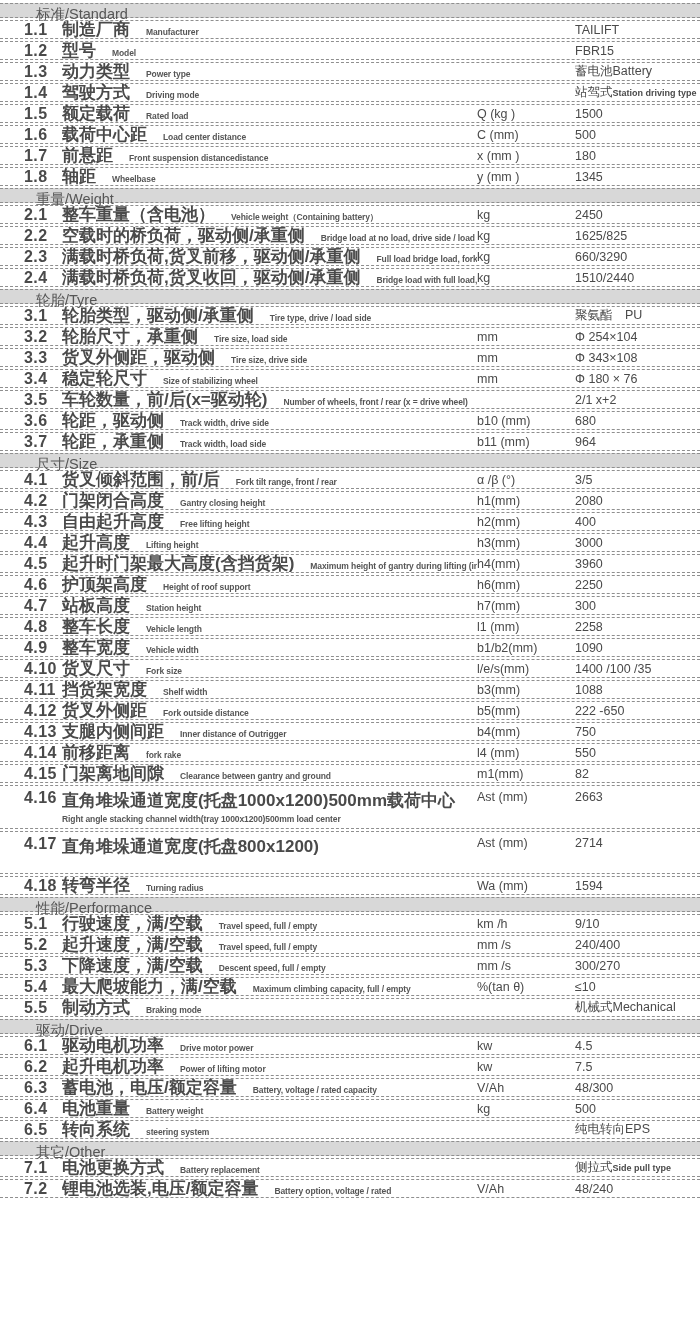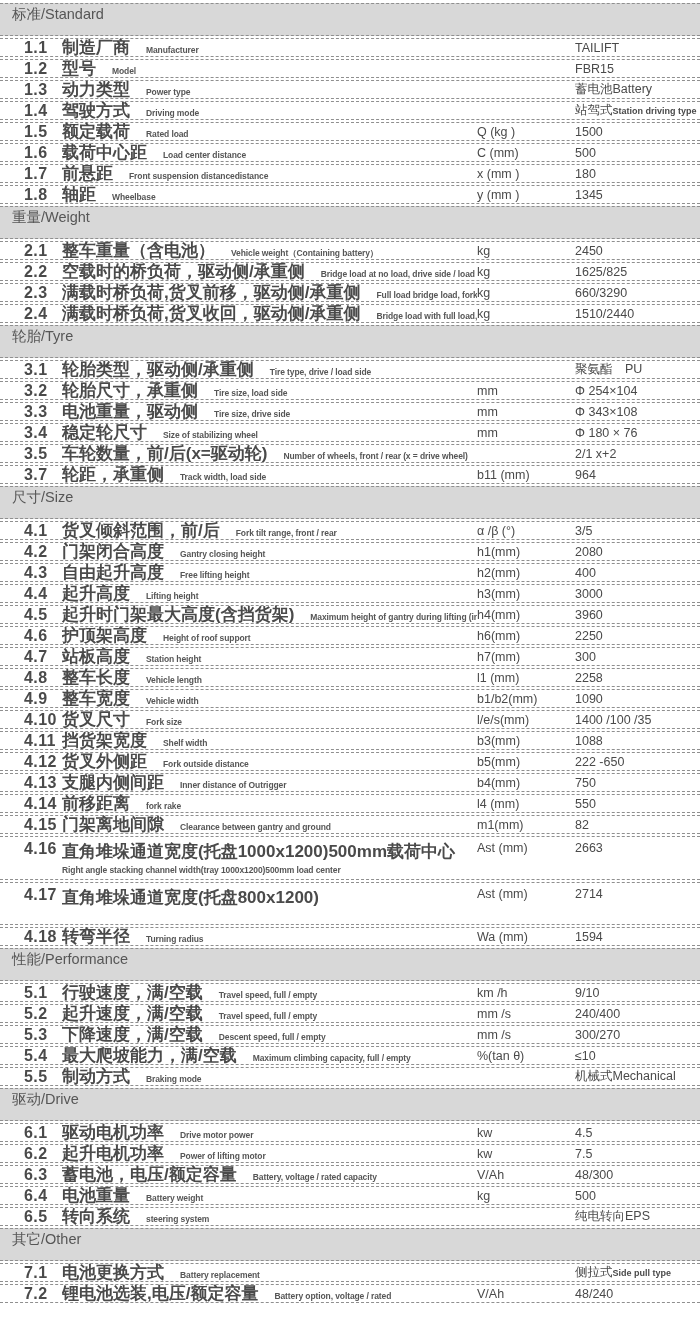--- a/index.html
+++ b/index.html
@@ -14,27 +14,27 @@
   body {
     width: 700px;
     font-family: "Liberation Sans", "DejaVu Sans", sans-serif;
     color: var(--text);
   }
   #spec-table {
     width: 700px;
     padding-top: 3px;
   }
   .section-header {
-    height: 33px;
+    height: 15px;
     line-height: 20px;
     background: var(--header-bg);
     border-top: 1px dashed var(--line);
     border-bottom: 1px dashed var(--line);
     margin-bottom: 2px;
-    padding-left: 12px;
+    padding-left: 36px;
     font-size: 14.5px;
     font-weight: 500;
     color: #565656;
   }
   .row {
     display: flex;
     align-items: center;
     border-top: 1px dashed var(--line);
     border-bottom: 1px dashed var(--line);
     margin-bottom: 2px;
@@ -176,35 +176,41 @@
       <div class="value"><span class="v-main">聚氨酯　PU</span></div>
     </div>
     <div class="row">
       <div class="num">3.2</div>
       <div class="label"><span class="cn">轮胎尺寸，承重侧</span><span class="en">Tire size, load side</span></div>
       <div class="unit">mm</div>
       <div class="value"><span class="v-main">Φ 254×104</span></div>
     </div>
     <div class="row">
       <div class="num">3.3</div>
-      <div class="label"><span class="cn">电池重量，驱动侧</span><span class="en">Tire size, drive side</span></div>
+      <div class="label"><span class="cn">货叉外侧距，驱动侧</span><span class="en">Tire size, drive side</span></div>
       <div class="unit">mm</div>
       <div class="value"><span class="v-main">Φ 343×108</span></div>
     </div>
     <div class="row">
       <div class="num">3.4</div>
       <div class="label"><span class="cn">稳定轮尺寸</span><span class="en">Size of stabilizing wheel</span></div>
       <div class="unit">mm</div>
       <div class="value"><span class="v-main">Φ 180 × 76</span></div>
     </div>
     <div class="row">
       <div class="num">3.5</div>
       <div class="label"><span class="cn">车轮数量，前/后(x=驱动轮)</span><span class="en">Number of wheels, front / rear (x = drive wheel)</span></div>
       <div class="unit"></div>
       <div class="value"><span class="v-main">2/1 x+2</span></div>
+    </div>
+    <div class="row">
+      <div class="num">3.6</div>
+      <div class="label"><span class="cn">轮距，驱动侧</span><span class="en">Track width, drive side</span></div>
+      <div class="unit">b10 (mm)</div>
+      <div class="value"><span class="v-main">680</span></div>
     </div>
     <div class="row">
       <div class="num">3.7</div>
       <div class="label"><span class="cn">轮距，承重侧</span><span class="en">Track width, load side</span></div>
       <div class="unit">b11 (mm)</div>
       <div class="value"><span class="v-main">964</span></div>
     </div>
     <div class="section-header">尺寸/Size</div>
     <div class="row">
       <div class="num">4.1</div>

